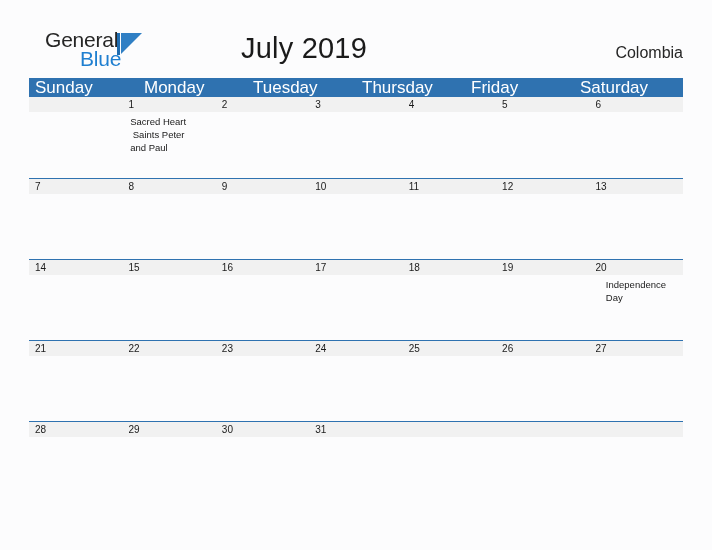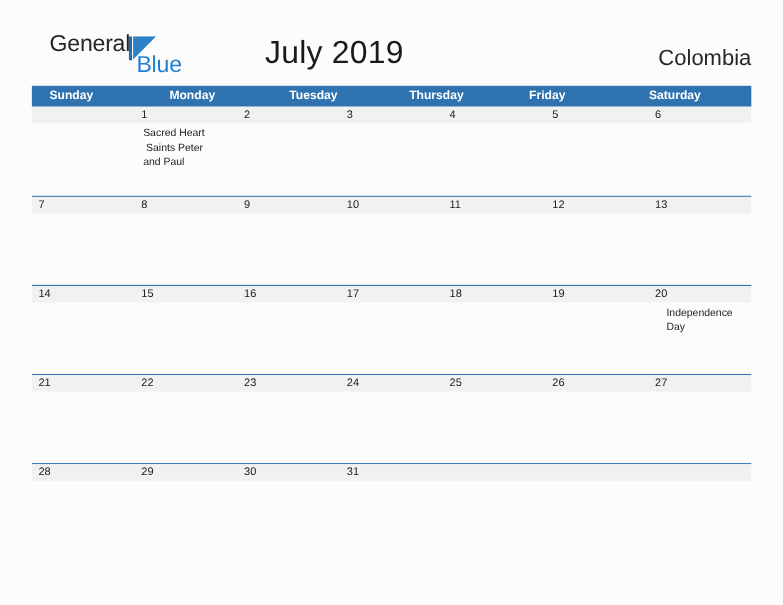--- a/index.html
+++ b/index.html
@@ -48,21 +48,20 @@
     letter-spacing: -0.2px;
   }
   .brand-blue {
     position: absolute;
     left: 51px;
     top: 19px;
     font-size: 21px;
     line-height: 24px;
     color: #1f7fd0;
     letter-spacing: -0.2px;
-    margin-left: 44px;
   }
   .brand-triangle {
     position: absolute;
     left: 88px;
     top: 5px;
     width: 26px;
     height: 22px;
   }
 
   .month-title {
@@ -75,21 +74,21 @@
     line-height: 36px;
     color: #1a1a1a;
     font-weight: normal;
     letter-spacing: 0.2px;
   }
 
   .region-label {
     position: absolute;
     right: 29px;
     top: 44px;
-    font-size: 20px;
+    font-size: 16px;
     line-height: 18px;
     color: #262626;
   }
 
   
   .calendar {
     position: absolute;
     left: 29px;
     top: 78px;
     width: 654px;
@@ -97,27 +96,26 @@
 
   .weekday-row {
     display: flex;
     width: 654px;
     height: 19px;
     background: #2f72b0;
   }
   .weekday-cell {
     flex: 1 1 0;
     box-sizing: border-box;
-    padding-left: 16px;
-    font-size: 11px;
+    padding-left: 6px;
+    font-size: 17px;
     line-height: 19px;
     color: #ffffff;
     white-space: nowrap;
     overflow: hidden;
-    font-weight: bold;
   }
 
   .week-row {
     position: relative;
     width: 654px;
     height: 81px;
     box-sizing: border-box;
   }
   .week-row.first {
     height: 81px;

